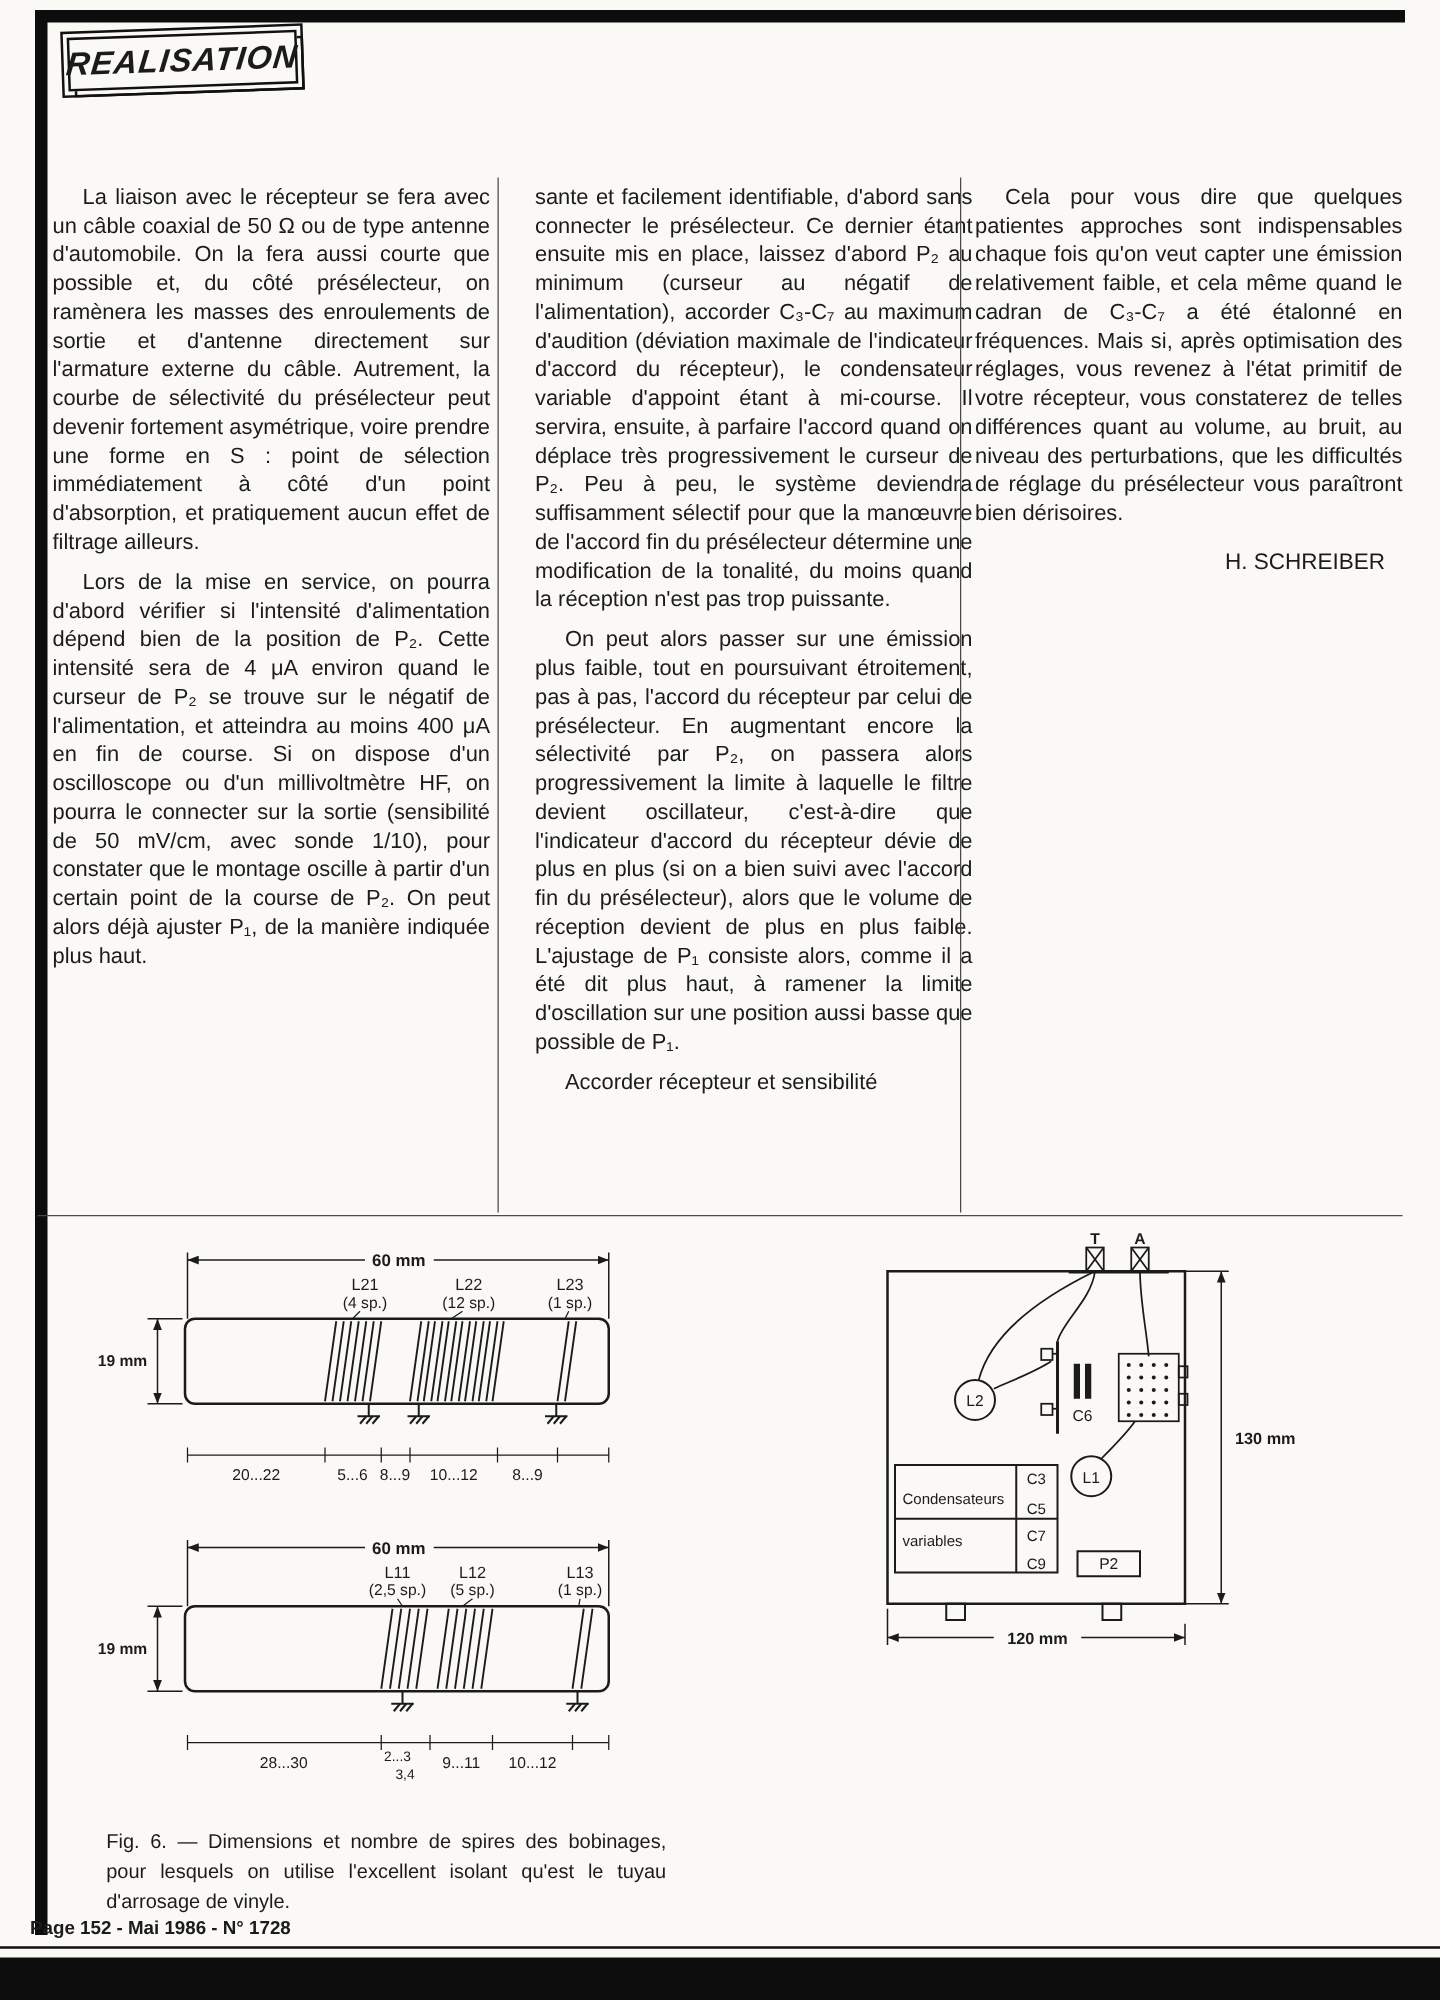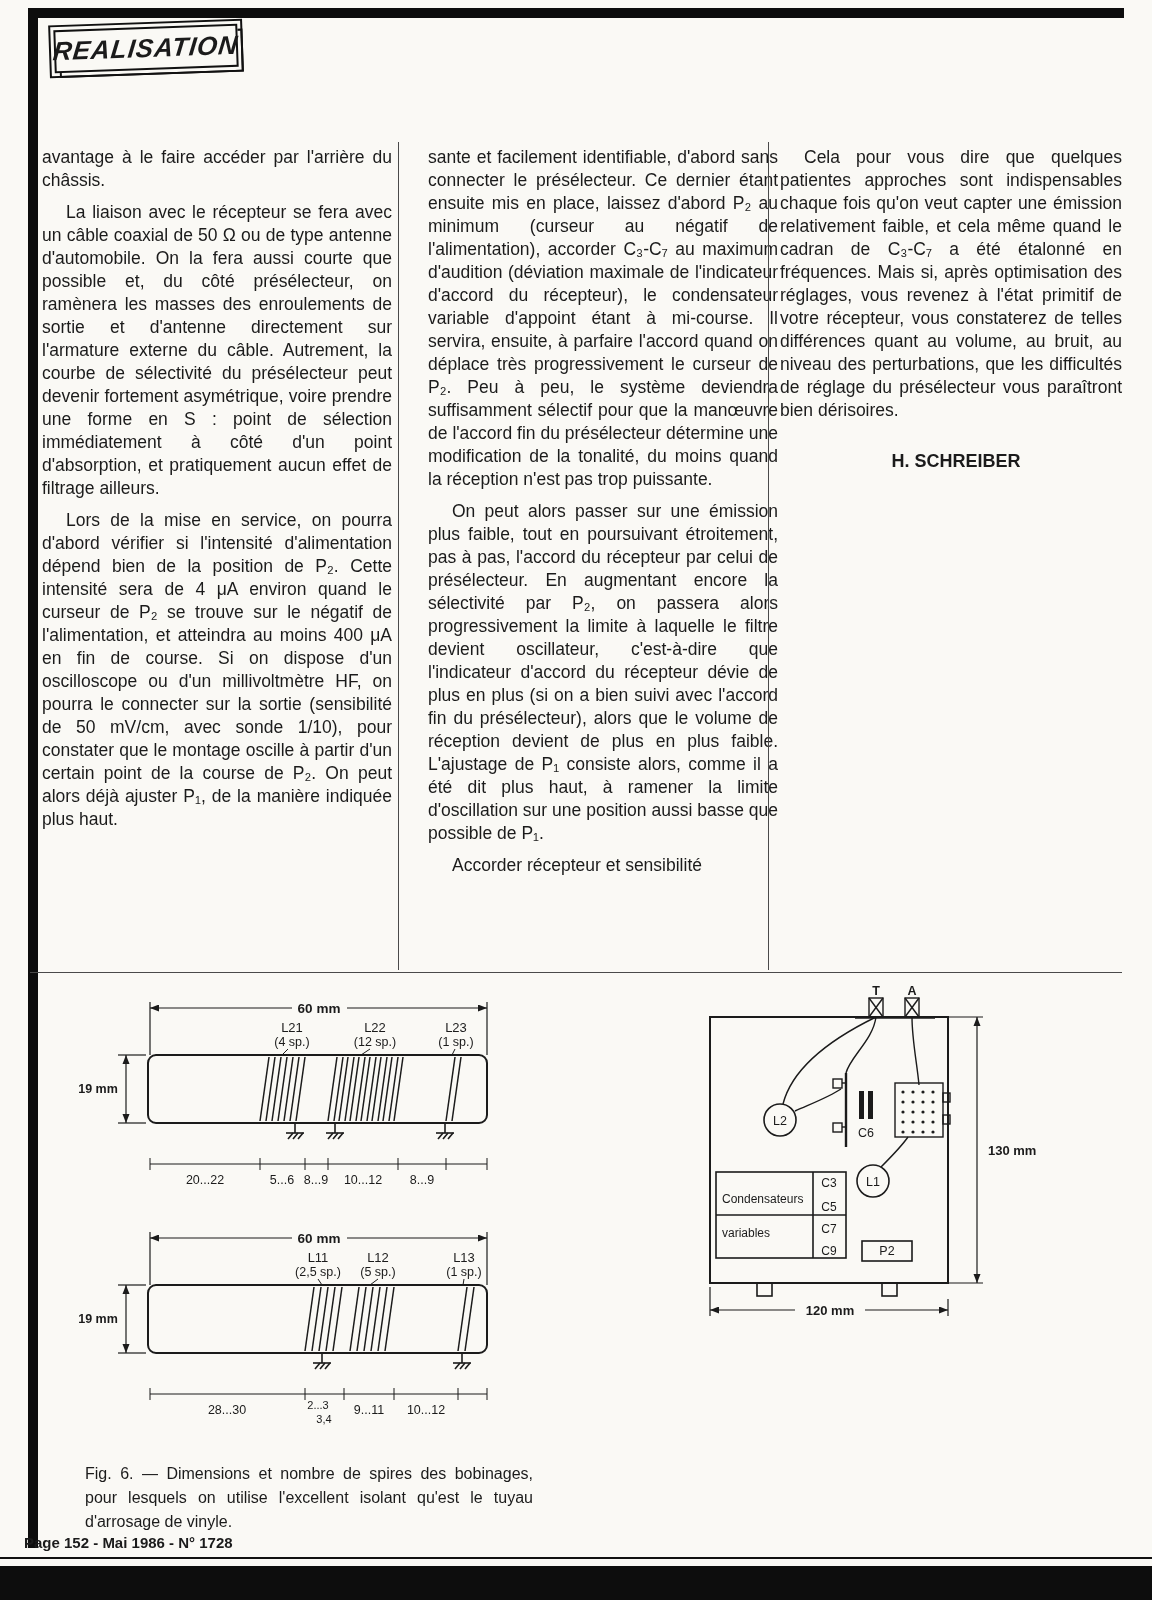--- a/index.html
+++ b/index.html
@@ -21,21 +21,21 @@
     box-shadow:5px 5px 0 -2px #faf9f5, 5px 5px 0 0 #111; }
   .logo-box span { font-style:italic; font-weight:bold; font-size:26px; letter-spacing:1px; transform:skewX(-8deg); white-space:nowrap; }
 
   
   .col { position:absolute; top:146px; font-size:17.5px; line-height:23px; text-align:justify; }
   .col-1 { left:42px;  width:350px; }
   .col-2 { left:428px; width:350px; }
   .col-3 { left:780px; width:342px; }
   .col p { margin-bottom:9px; text-indent:24px; }
   .col p.first { text-indent:0; }
-  .byline { font-weight:bold; text-align:center; padding-right:14px; margin-top:28px; font-size:18px; }
+  .byline { font-weight:normal; text-align:right; padding-right:14px; margin-top:16px; font-size:18px; }
 
   .vdiv { position:absolute; top:142px; width:1px; height:828px; background:#4a4a4a; }
   .vdiv-1 { left:398px; } .vdiv-2 { left:768px; }
   .hdiv { position:absolute; left:30px; top:972px; width:1092px; height:1px; background:#4a4a4a; }
 
   
   .fig6-svg { position:absolute; left:60px; top:992px; }
   .fig7-svg { position:absolute; left:645px; top:985px; }
   svg text { fill:#1b1b1b; font-family:"Liberation Sans","DejaVu Sans",sans-serif; }
 
@@ -52,21 +52,20 @@
 <div class="page">
 
   <div class="topbar"></div>
   <div class="leftbar"></div>
 
   <div class="logo-box">
     <span>REALISATION</span>
   </div>
 
   <div class="col col-1">
-    <p class="first">avantage à le faire accéder par l'arrière du châssis.</p>
     <p>La liaison avec le récepteur se fera avec un câble coaxial de 50 Ω ou de type antenne d'automobile. On la fera aussi courte que possible et, du côté présélecteur, on ramènera les masses des enroulements de sortie et d'antenne directement sur l'armature externe du câble. Autrement, la courbe de sélectivité du présélecteur peut devenir fortement asymétrique, voire prendre une forme en S : point de sélection immédiatement à côté d'un point d'absorption, et pratiquement aucun effet de filtrage ailleurs.</p>
     <p>Lors de la mise en service, on pourra d'abord vérifier si l'intensité d'alimentation dépend bien de la position de P₂. Cette intensité sera de 4 μA environ quand le curseur de P₂ se trouve sur le négatif de l'alimentation, et atteindra au moins 400 μA en fin de course. Si on dispose d'un oscilloscope ou d'un millivoltmètre HF, on pourra le connecter sur la sortie (sensibilité de 50 mV/cm, avec sonde 1/10), pour constater que le montage oscille à partir d'un certain point de la course de P₂. On peut alors déjà ajuster P₁, de la manière indiquée plus haut.</p>
   </div>
 
   <div class="vdiv vdiv-1"></div>
 
   <div class="col col-2">
     <p class="first">sante et facilement identifiable, d'abord sans connecter le présélecteur. Ce dernier étant ensuite mis en place, laissez d'abord P₂ au minimum (curseur au négatif de l'alimentation), accorder C₃-C₇ au maximum d'audition (déviation maximale de l'indicateur d'accord du récepteur), le condensateur variable d'appoint étant à mi-course. Il servira, ensuite, à parfaire l'accord quand on déplace très progressivement le curseur de P₂. Peu à peu, le système deviendra suffisamment sélectif pour que la manœuvre de l'accord fin du présélecteur détermine une modification de la tonalité, du moins quand la réception n'est pas trop puissante.</p>
     <p>On peut alors passer sur une émission plus faible, tout en poursuivant étroitement, pas à pas, l'accord du récepteur par celui de présélecteur. En augmentant encore la sélectivité par P₂, on passera alors progressivement la limite à laquelle le filtre devient oscillateur, c'est-à-dire que l'indicateur d'accord du récepteur dévie de plus en plus (si on a bien suivi avec l'accord fin du présélecteur), alors que le volume de réception devient de plus en plus faible. L'ajustage de P₁ consiste alors, comme il a été dit plus haut, à ramener la limite d'oscillation sur une position aussi basse que possible de P₁.</p>
     <p>Accorder récepteur et sensibilité</p>

